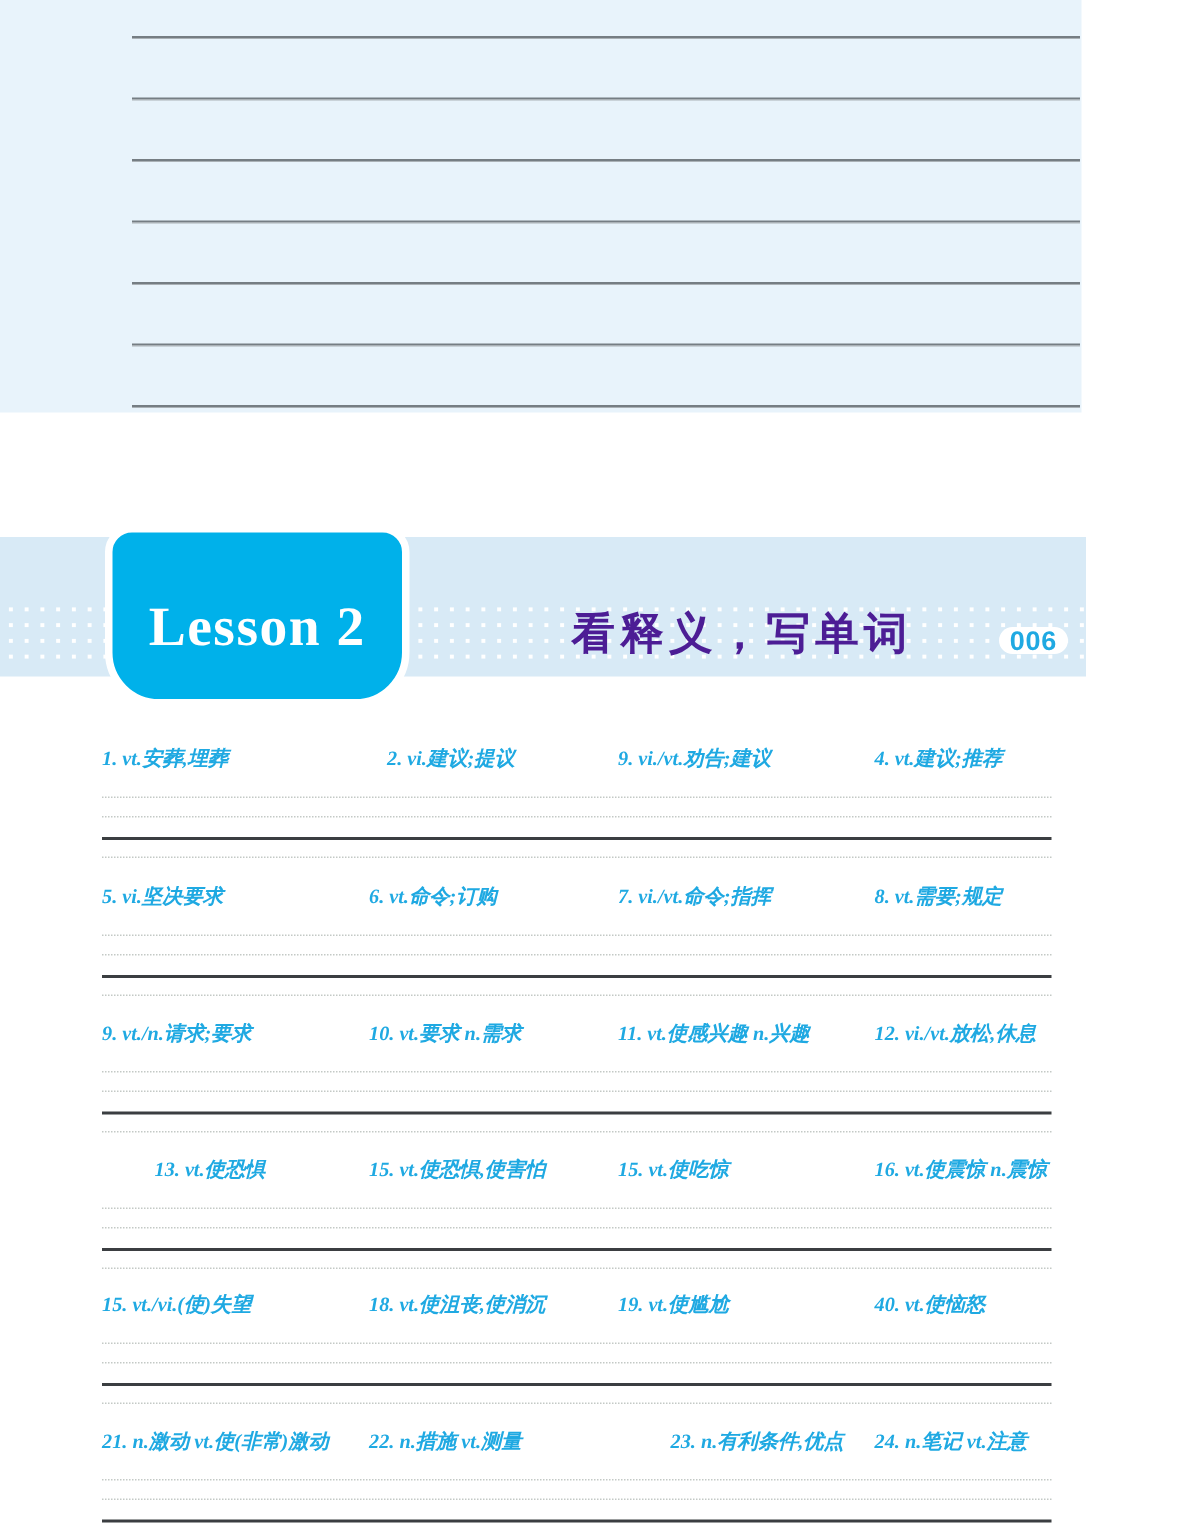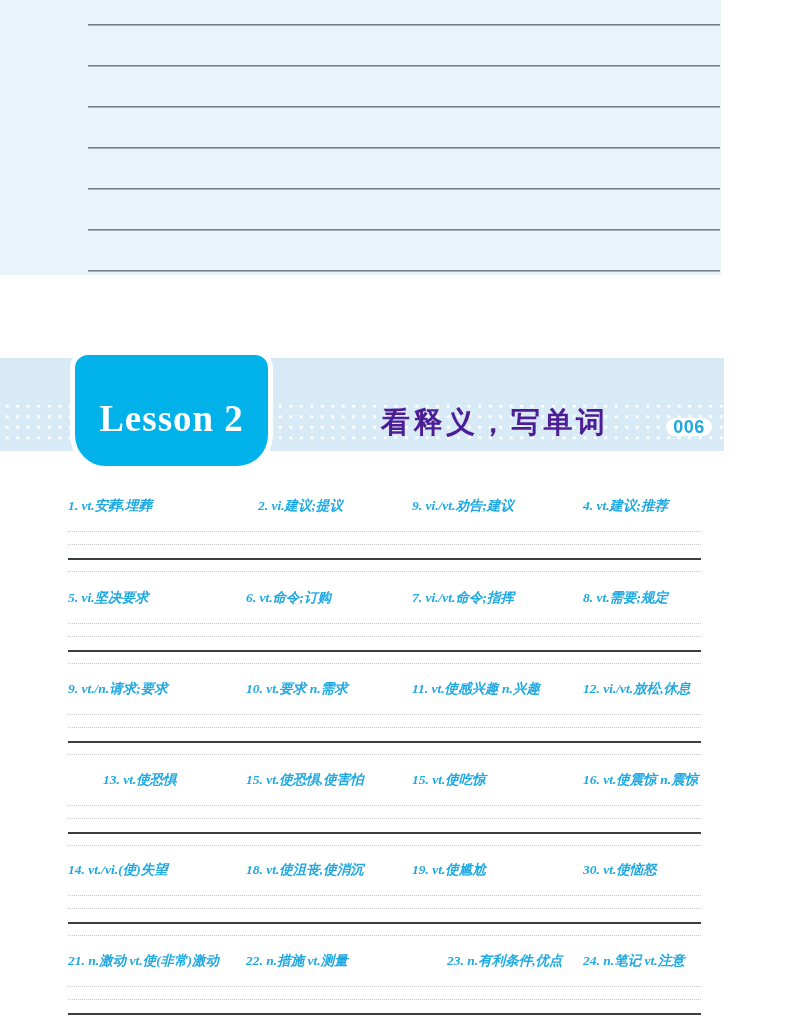--- a/index.html
+++ b/index.html
@@ -105,24 +105,24 @@
       <div class="w-line solid" style="top: 740.5px;"></div>
       <div class="w-line dotted" style="top: 754px;"></div>
       <div class="vocab-item" style="left: 68px; top: 772px; margin-left: 35px;">13. vt.使恐惧</div>
       <div class="vocab-item" style="left: 246px; top: 772px;">15. vt.使恐惧,使害怕</div>
       <div class="vocab-item" style="left: 412px; top: 772px;">15. vt.使吃惊</div>
       <div class="vocab-item" style="left: 583px; top: 772px;">16. vt.使震惊 n.震惊</div>
       <div class="w-line dotted" style="top: 804.5px;"></div>
       <div class="w-line dotted" style="top: 818px;"></div>
       <div class="w-line solid" style="top: 831.5px;"></div>
       <div class="w-line dotted" style="top: 845px;"></div>
-      <div class="vocab-item" style="left: 68px; top: 862px;">14. vt./vi.(使)失望</div>
+      <div class="vocab-item" style="left: 68px; top: 862px;">15. vt./vi.(使)失望</div>
       <div class="vocab-item" style="left: 246px; top: 862px;">18. vt.使沮丧,使消沉</div>
       <div class="vocab-item" style="left: 412px; top: 862px;">19. vt.使尴尬</div>
-      <div class="vocab-item" style="left: 583px; top: 862px;">30. vt.使恼怒</div>
+      <div class="vocab-item" style="left: 583px; top: 862px;">40. vt.使恼怒</div>
       <div class="w-line dotted" style="top: 894.5px;"></div>
       <div class="w-line dotted" style="top: 908px;"></div>
       <div class="w-line solid" style="top: 921.5px;"></div>
       <div class="w-line dotted" style="top: 935px;"></div>
       <div class="vocab-item" style="left: 68px; top: 953px;">21. n.激动 vt.使(非常)激动</div>
       <div class="vocab-item" style="left: 246px; top: 953px;">22. n.措施 vt.测量</div>
       <div class="vocab-item" style="left: 412px; top: 953px; margin-left: 35px;">23. n.有利条件,优点</div>
       <div class="vocab-item" style="left: 583px; top: 953px;">24. n.笔记 vt.注意</div>
       <div class="w-line dotted" style="top: 985.5px;"></div>
       <div class="w-line dotted" style="top: 999px;"></div>

